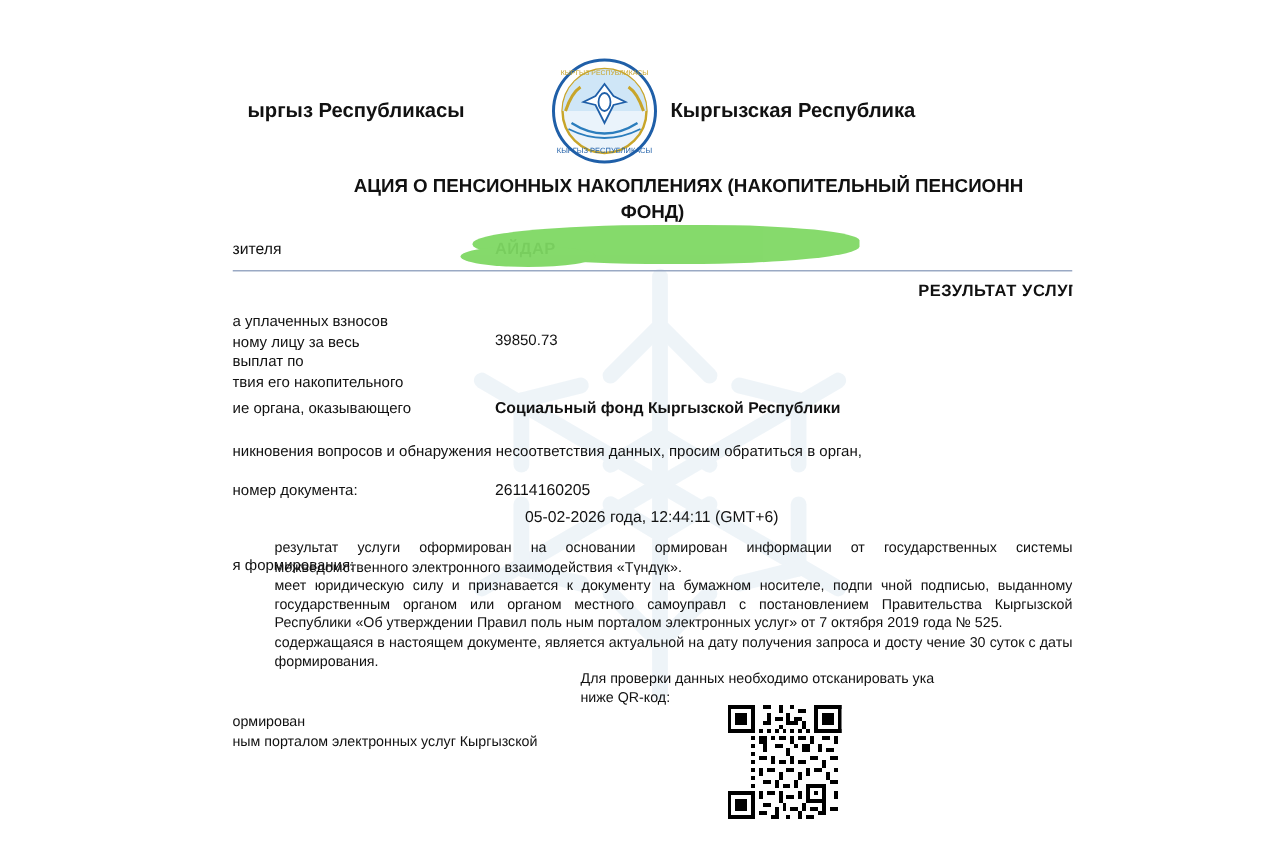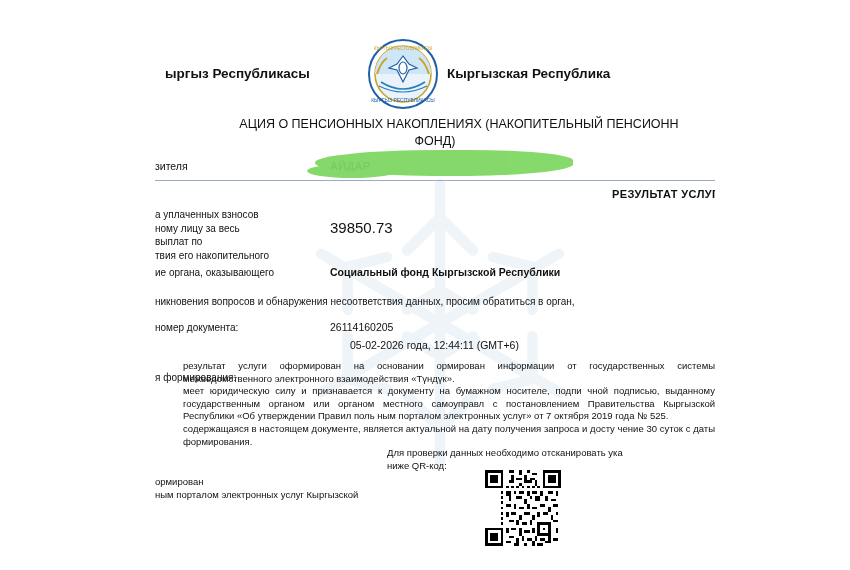--- a/index.html
+++ b/index.html
@@ -64,21 +64,21 @@
     font-weight: bold;
     color: #111;
     white-space: nowrap;
   }
   .doc-title {
     position: absolute;
     left: 0; top: 108px;
     width: 560px;
     text-align: center;
     font-size: 12.5px;
-    font-weight: normal;
+    font-weight: bold;
     color: #111;
     line-height: 17px;
   }
   .doc-title .l1 { display: block; margin-left: 48px; }
   .doc-title .l2 { display: block; }
 
   .applicant-label {
     position: absolute;
     left: 0px; top: 152px;
     font-size: 10.5px;
@@ -125,21 +125,21 @@
     color: #111;
     letter-spacing: 0.4px;
   }
   .field {
     position: absolute;
     font-size: 10px;
     color: #111;
     line-height: 13.5px;
   }
   .fieldlabel-1 { left: 0px; top: 200px; width: 170px; }
-  .fieldvalue-1 { left: 175px; top: 213px; font-size: 15px; font-weight: normal; }
+  .fieldvalue-1 { left: 175px; top: 213px; font-size: 10px; font-weight: normal; }
   .fieldlabel-2 { left: 0px; top: 258px; width: 170px; }
   .fieldvalue-2 { left: 175px; top: 258px; font-size: 10.5px; font-weight: bold; }
   .note-1 {
     position: absolute;
     left: 0px; top: 287px;
     width: 560px;
     font-size: 10px;
     color: #111;
     line-height: 14px;
   }

